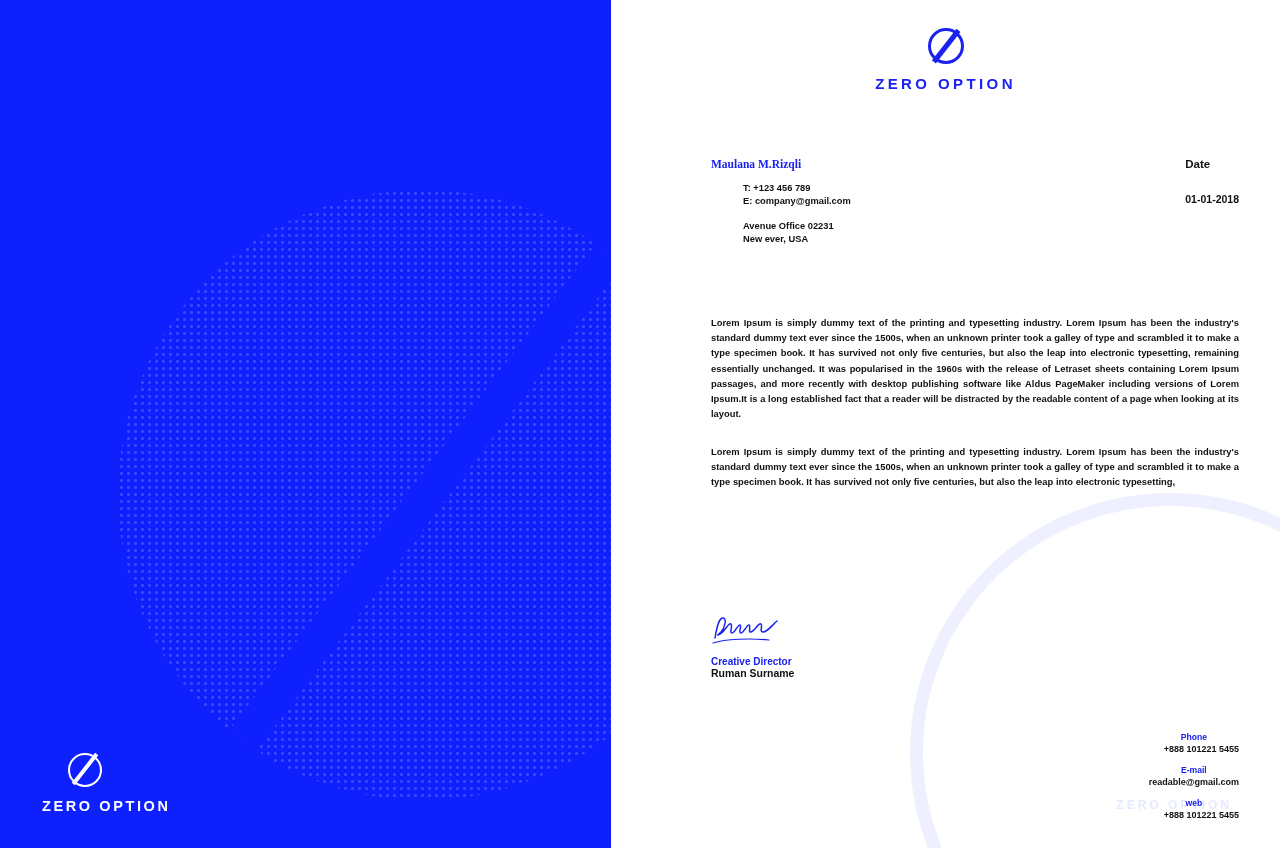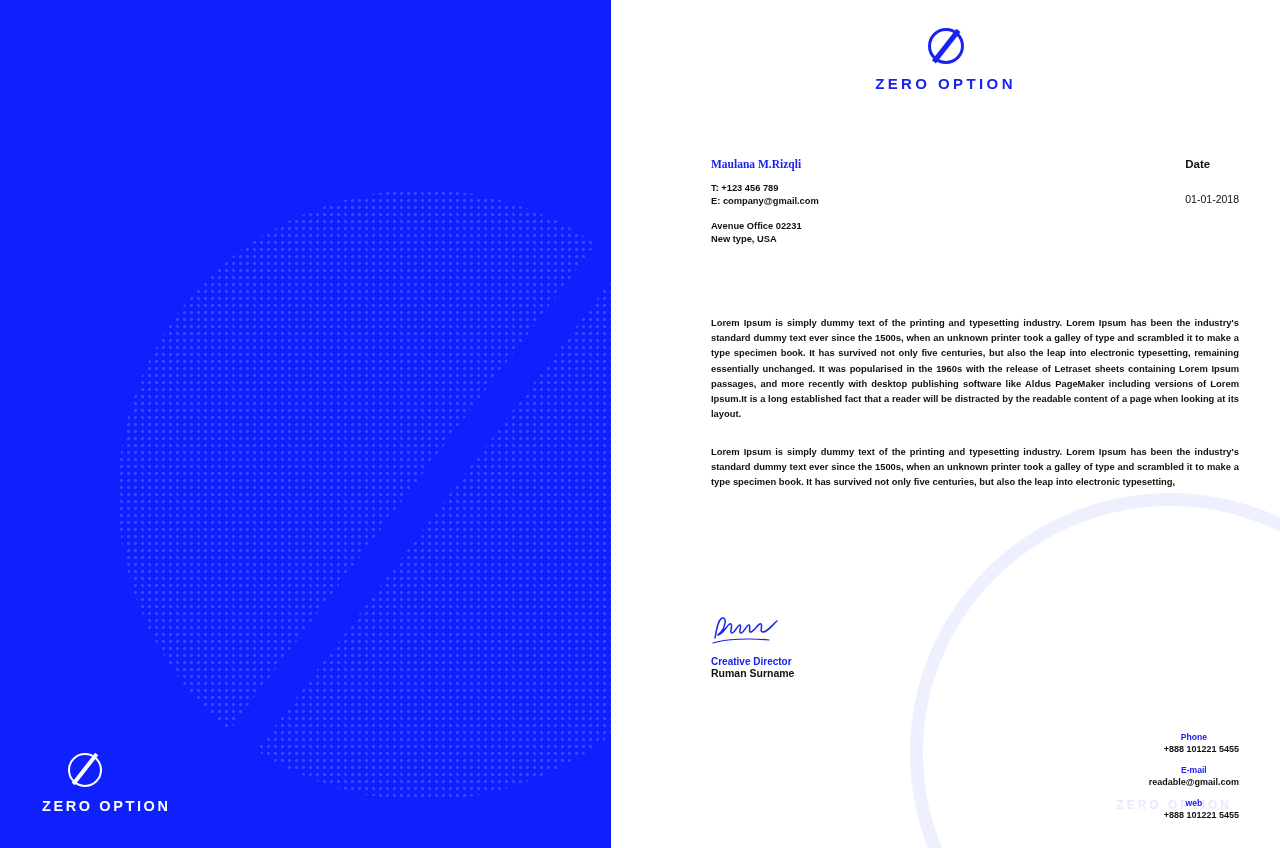--- a/index.html
+++ b/index.html
@@ -187,39 +187,40 @@
     font-size: 11.5px;
     font-weight: 700;
     margin: 0 0 12px 0;
     font-family: Liberation Serif, serif;
   }
   .contact-line {
     font-size: 9.3px;
     color: #101010;
     line-height: 1.45;
     font-weight: 600;
+    margin-left: 32px;
   }
   #address-block { top: 220px; }
 
   #date-block {
     position: absolute;
     right: 41px;
     top: 158px;
     text-align: left;
   }
   #date-label {
     font-size: 11.5px;
     color: #111111;
     font-weight: 600;
     margin-bottom: 20px;
   }
   #date-value {
     font-size: 10.5px;
     color: #111111;
-    font-weight: 400;
+    font-weight: 700;
     margin-top: 23px;
   }
 
   #body-block { top: 315px; }
   #body-block p {
     margin: 0 0 22px 0;
     font-size: 9.4px;
     line-height: 1.62;
     color: #111111;
     font-weight: 600;
@@ -300,21 +301,21 @@
   </div>
 
   <div class="content" id="recipient-block">
     <div id="recipient-name">Maulana M.Rizqli</div>
     <div class="contact-line">T: +123 456 789</div>
     <div class="contact-line">E: company@gmail.com</div>
   </div>
 
   <div class="content" id="address-block">
     <div class="contact-line">Avenue Office 02231</div>
-    <div class="contact-line">New type, USA</div>
+    <div class="contact-line">New ever, USA</div>
   </div>
 
   <div id="date-block">
     <div id="date-label">Date</div>
     <div id="date-value">01-01-2018</div>
   </div>
 
   <div class="content" id="body-block">
     <p>Lorem Ipsum is simply dummy text of the printing and typesetting industry. Lorem Ipsum has been the industry's standard dummy text ever since the 1500s, when an unknown printer took a galley of type and scrambled it to make a type specimen book. It has survived not only five centuries, but also the leap into electronic typesetting, remaining essentially unchanged. It was popularised in the 1960s with the release of Letraset sheets containing Lorem Ipsum passages, and more recently with desktop publishing software like Aldus PageMaker including versions of Lorem Ipsum.It is a long established fact that a reader will be distracted by the readable content of a page when looking at its layout.</p>
     <p>Lorem Ipsum is simply dummy text of the printing and typesetting industry. Lorem Ipsum has been the industry's standard dummy text ever since the 1500s, when an unknown printer took a galley of type and scrambled it to make a type specimen book. It has survived not only five centuries, but also the leap into electronic typesetting,</p>

